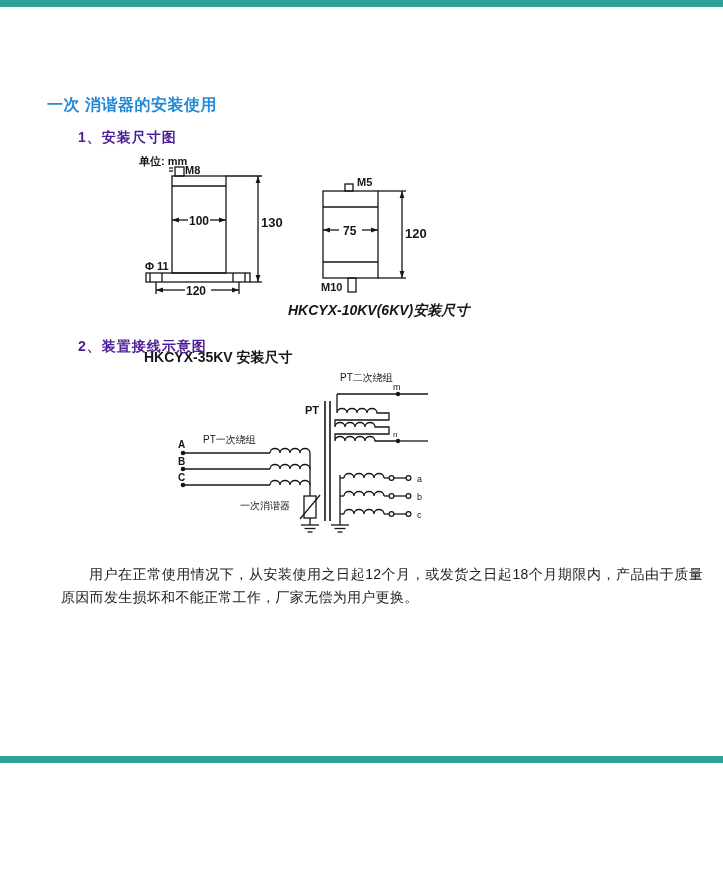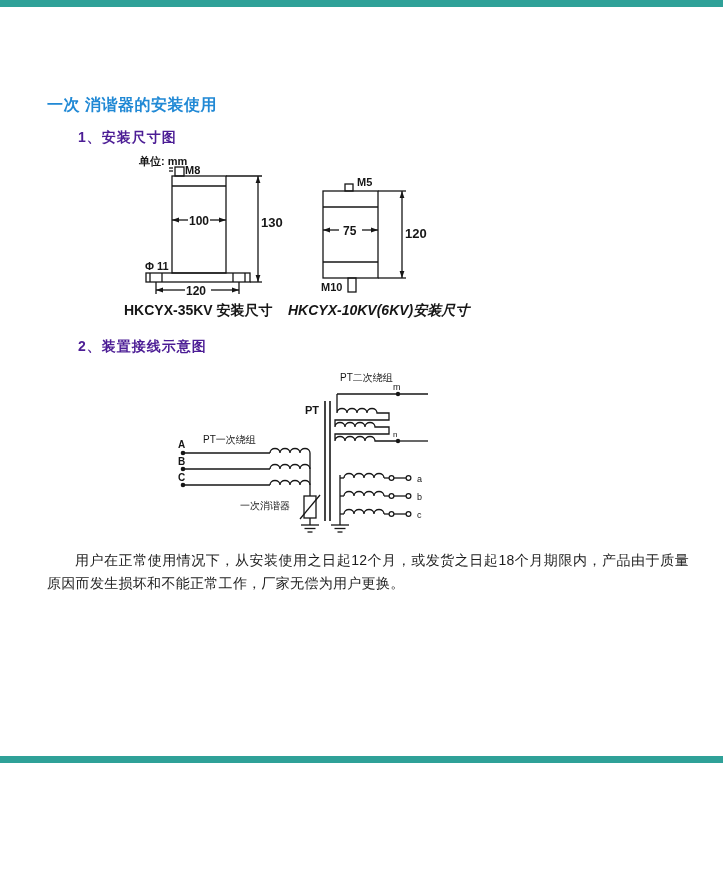--- a/index.html
+++ b/index.html
@@ -20,24 +20,24 @@
   }
   .sec-heading{
     position:absolute;font-size:14px;font-weight:bold;color:#4c1d95;letter-spacing:1px;
   }
   .s1{left:78px;top:129px;}
   .s2{left:78px;top:338px;}
   .caption{
     position:absolute;top:302px;font-size:14px;font-weight:bold;color:#161616;
     white-space:nowrap;
   }
-  .cap1{left:124px;}
+  .cap1{left:144px;margin-top:47px;}
   .cap2{left:288px;font-style:italic;}
   .warranty{
-    position:absolute;left:47px;top:549px;width:642px;margin:0;
+    position:absolute;left:47px;top:549px;width:642px;margin:14px;
     font-size:14px;line-height:23px;color:#1c1c1c;
     text-indent:2em;text-align:justify;letter-spacing:0.3px;
   }
   svg{position:absolute;overflow:visible;}
   #dim35{left:133px;top:151px;}
   #dim10{left:303px;top:164px;}
   #wiring{left:170px;top:368px;}
   svg line, svg path, svg rect, svg polyline{stroke:#161616;stroke-width:1.3;fill:none;}
   svg polygon{fill:#161616;stroke:none;}
   svg circle.dot{fill:#161616;stroke:none;}

